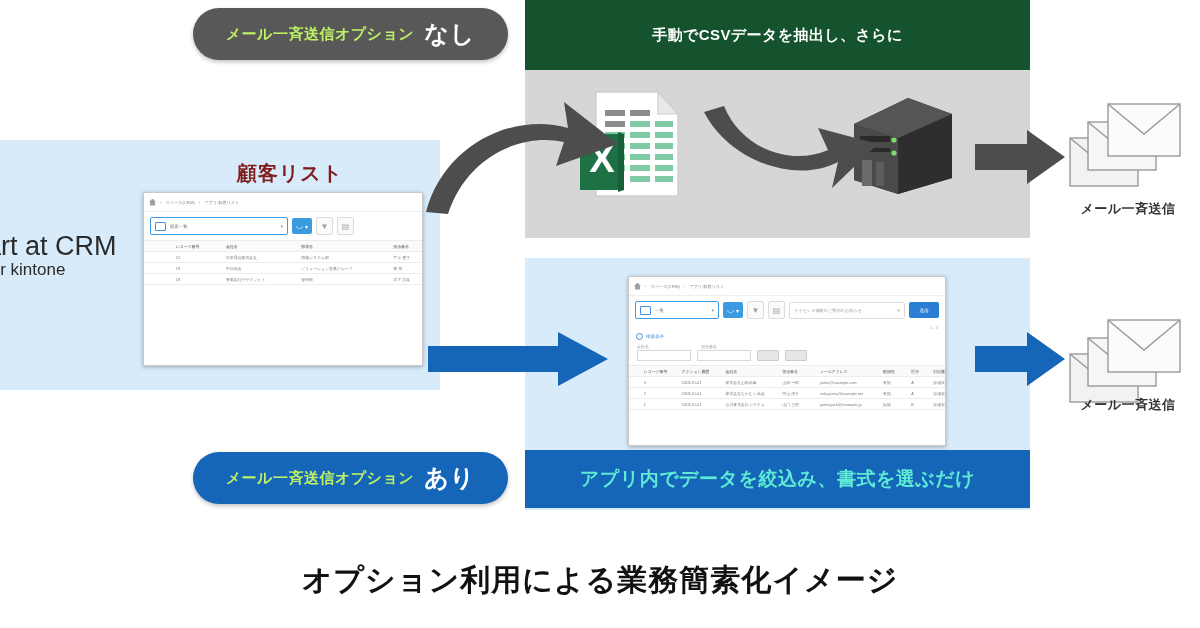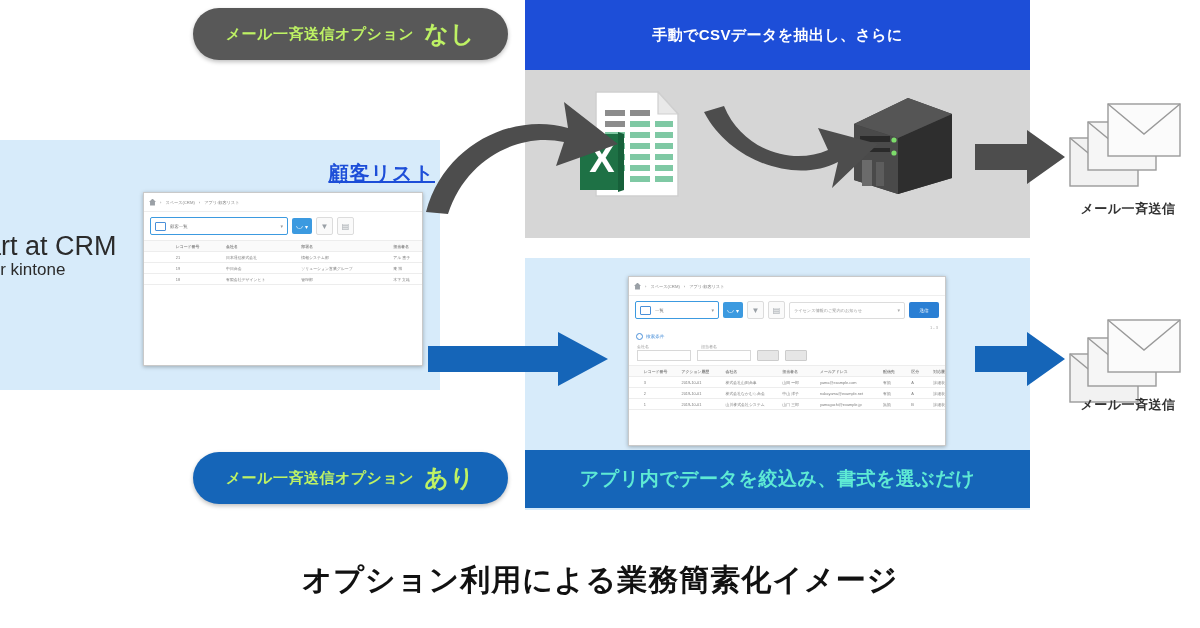--- a/index.html
+++ b/index.html
@@ -3,47 +3,47 @@
 <meta charset="utf-8">
 <style>
   html,body{margin:0;padding:0;background:#ffffff;}
   body{width:1200px;height:628px;position:relative;overflow:hidden;
        font-family:"Liberation Sans","DejaVu Sans",sans-serif;}
 
   .abs{position:absolute;}
 
   
   #gray-panel{left:525px;top:0;width:505px;height:238px;background:#d6d6d6;}
-  #gray-header{left:525px;top:0;width:505px;height:70px;background:#1d4ed8;
+  #gray-header{left:525px;top:0;width:505px;height:70px;background:#14532d;
       display:flex;align-items:center;justify-content:center;}
   #gray-header .txt{color:#ffffff;font-size:15px;font-weight:bold;line-height:1.55;
       text-align:center;letter-spacing:.4px;}
 
   #blue-panel{left:525px;top:258px;width:505px;height:252px;background:#d7ebfa;}
   #blue-banner{left:525px;top:450px;width:505px;height:58px;background:#1565b8;
       display:flex;align-items:center;justify-content:center;}
   #blue-banner .txt{color:#5eead4;font-size:19px;font-weight:bold;letter-spacing:.5px;}
 
   #left-panel{left:-10px;top:140px;width:450px;height:250px;background:#d7ebfa;}
 
   
   .pill{display:flex;align-items:center;justify-content:center;border-radius:40px;
         box-shadow:0 2px 4px rgba(0,0,0,.25);}
   #pill-none{left:193px;top:8px;width:315px;height:52px;background:#585858;}
   #pill-yes{left:193px;top:452px;width:315px;height:52px;background:#1565b8;}
   .pill .lead{color:#bef264;font-size:15px;font-weight:bold;letter-spacing:.5px;}
-  .pill .strong{color:#bef264;font-size:24px;font-weight:bold;margin-left:10px;letter-spacing:1px;}
+  .pill .strong{color:#ffffff;font-size:24px;font-weight:bold;margin-left:10px;letter-spacing:1px;}
 
   
   #brand{left:-14px;top:232px;width:160px;}
   #brand .b1{font-size:27px;color:#2b2b2b;line-height:1.05;white-space:nowrap;}
   #brand .b2{font-size:17px;color:#2b2b2b;line-height:1.2;white-space:nowrap;}
 
-  #list-title{left:145px;top:160px;width:290px;text-align:right;
-      font-size:20px;font-weight:bold;color:#1d4ed8;letter-spacing:1px;text-decoration:underline;}
+  #list-title{left:145px;top:160px;width:290px;text-align:center;
+      font-size:20px;font-weight:bold;color:#7f1d1d;letter-spacing:1px;}
 
   
   .shot{background:#fff;border:1px solid #c9c9c9;box-shadow:0 1px 4px rgba(0,0,0,.28);
         overflow:hidden;}
   #shot-top{left:143px;top:192px;width:278px;height:172px;}
   #shot-bottom{left:628px;top:276px;width:316px;height:168px;}
 
   .k-crumb{height:14px;display:flex;align-items:center;gap:4px;padding:2px 5px;
       border-bottom:1px solid #eee;background:#fff;}
   .k-home{width:7px;height:7px;background:#9aa0a6;

